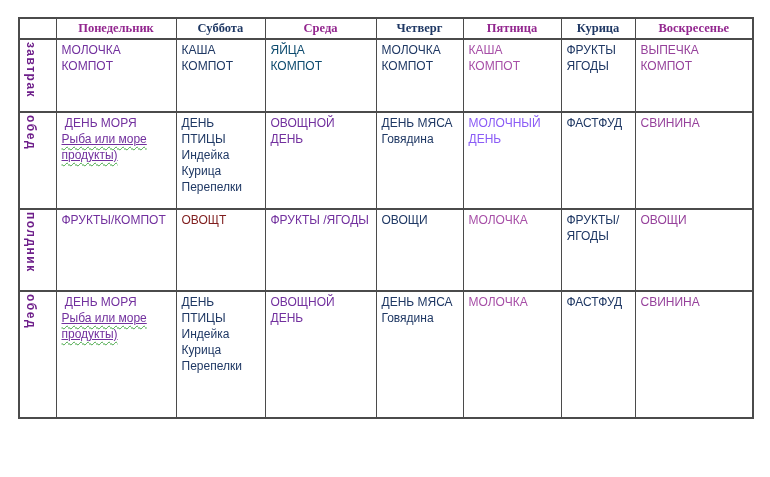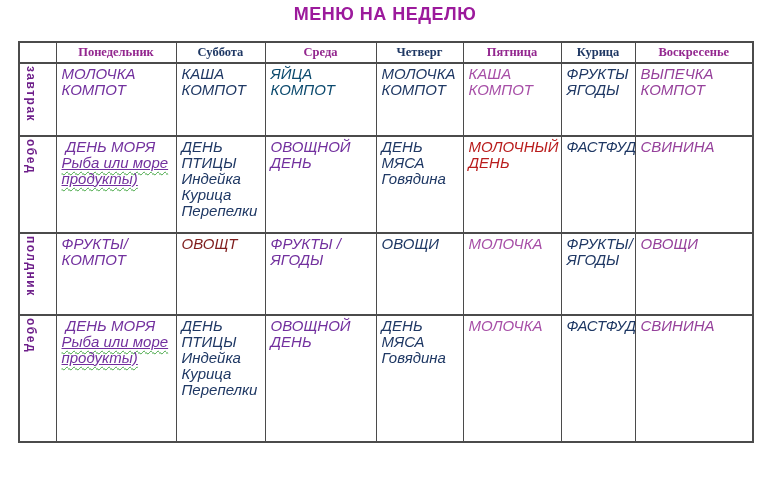--- a/index.html
+++ b/index.html
@@ -60,37 +60,35 @@
   }
   th.row-label .vertical {
     writing-mode: vertical-rl;
     font-size: 12px;
     font-weight: bold;
     letter-spacing: 1.5px;
     display: inline-block;
     line-height: 1;
   }
   .cell-line {
-    font-size: 15px;
+    font-size: 12px;
     line-height: 16px;
     white-space: pre-wrap;
-    font-style: italic;
   }
   .cell-line.u { text-decoration: underline; }
   .cell-line.u .squiggle {
     text-decoration: underline wavy var(--squiggle, #3fa33f);
     text-decoration-thickness: 1px;
     text-underline-offset: 3px;
   }
 </style>
 </head>
 <body>
 
 <div class="page">
-  <div class="page-title" style="color: rgb(156, 26, 156);">МЕНЮ НА НЕДЕЛЮ</div>
   <table class="menu" id="menu-table">
     <colgroup>
       <col style="width:37px">
       <col style="width:120px">
       <col style="width:89px">
       <col style="width:111px">
       <col style="width:87px">
       <col style="width:98px">
       <col style="width:74px">
       <col style="width:118px">
@@ -153,21 +151,21 @@
             <div class="cell-line">Курица</div>
             <div class="cell-line">Перепелки</div>
           </td>
           <td style="color: rgb(114, 48, 158);">
             <div class="cell-line">ОВОЩНОЙ ДЕНЬ</div>
           </td>
           <td style="color: rgb(31, 56, 100);">
             <div class="cell-line">ДЕНЬ МЯСА</div>
             <div class="cell-line">Говядина</div>
           </td>
-          <td style="color: #b91c1c;">
+          <td style="color: #8b5cf6;">
             <div class="cell-line">МОЛОЧНЫЙ</div>
             <div class="cell-line">ДЕНЬ</div>
           </td>
           <td style="color: rgb(31, 56, 100);">
             <div class="cell-line">ФАСТФУД</div>
           </td>
           <td style="color: rgb(150, 65, 155);">
             <div class="cell-line">СВИНИНА</div>
           </td>
         </tr>

